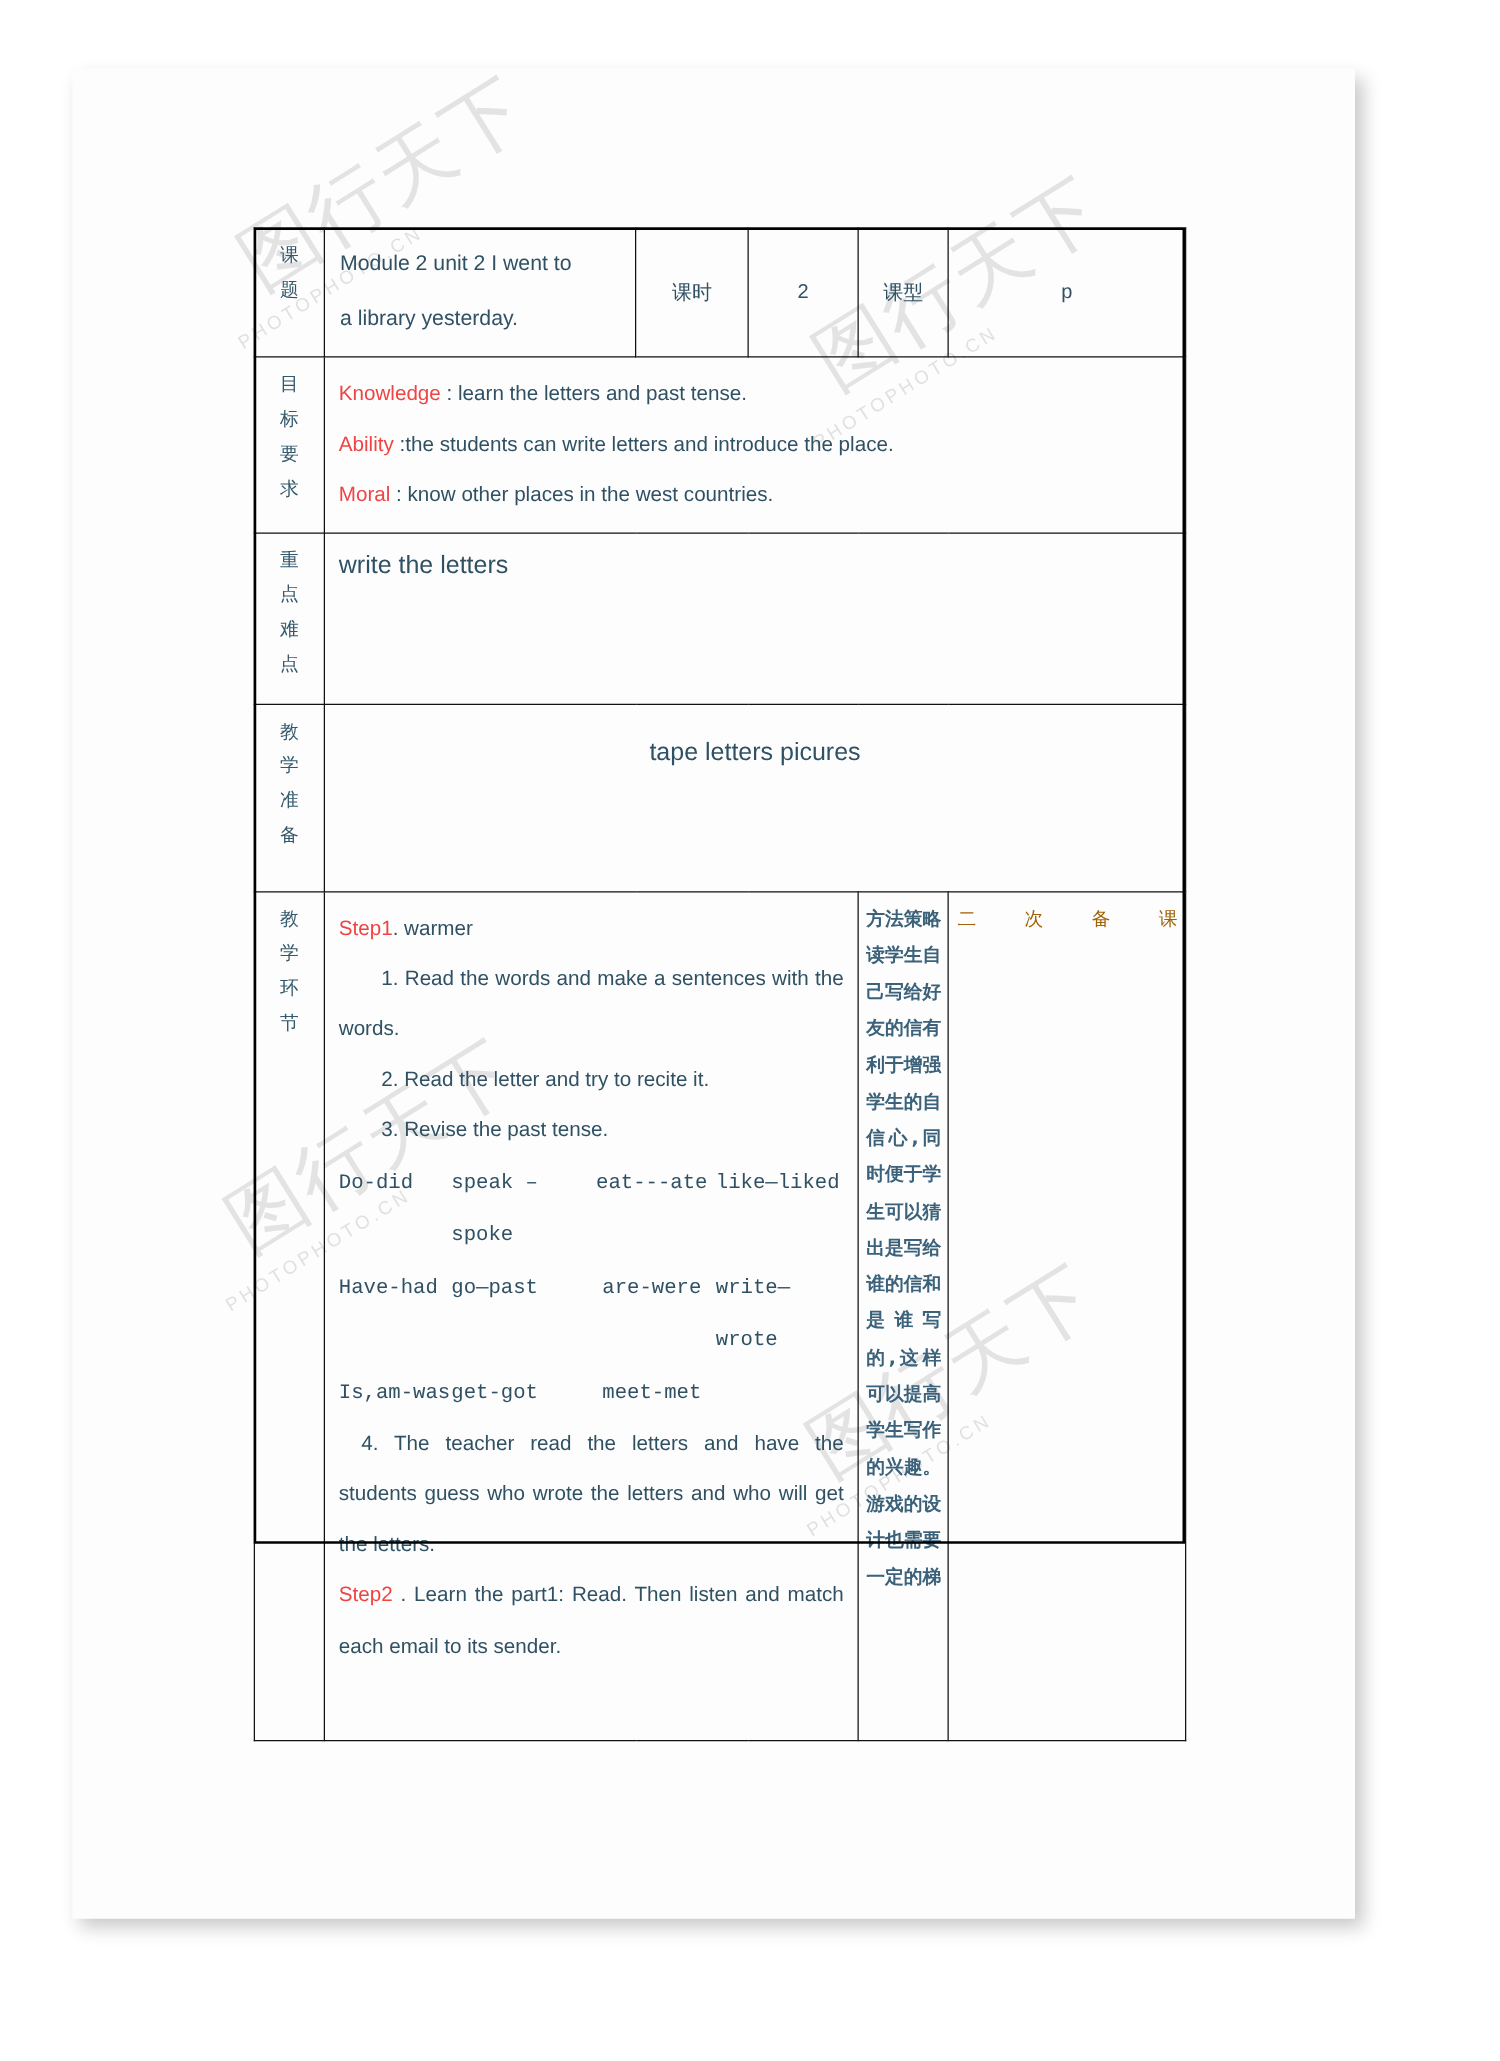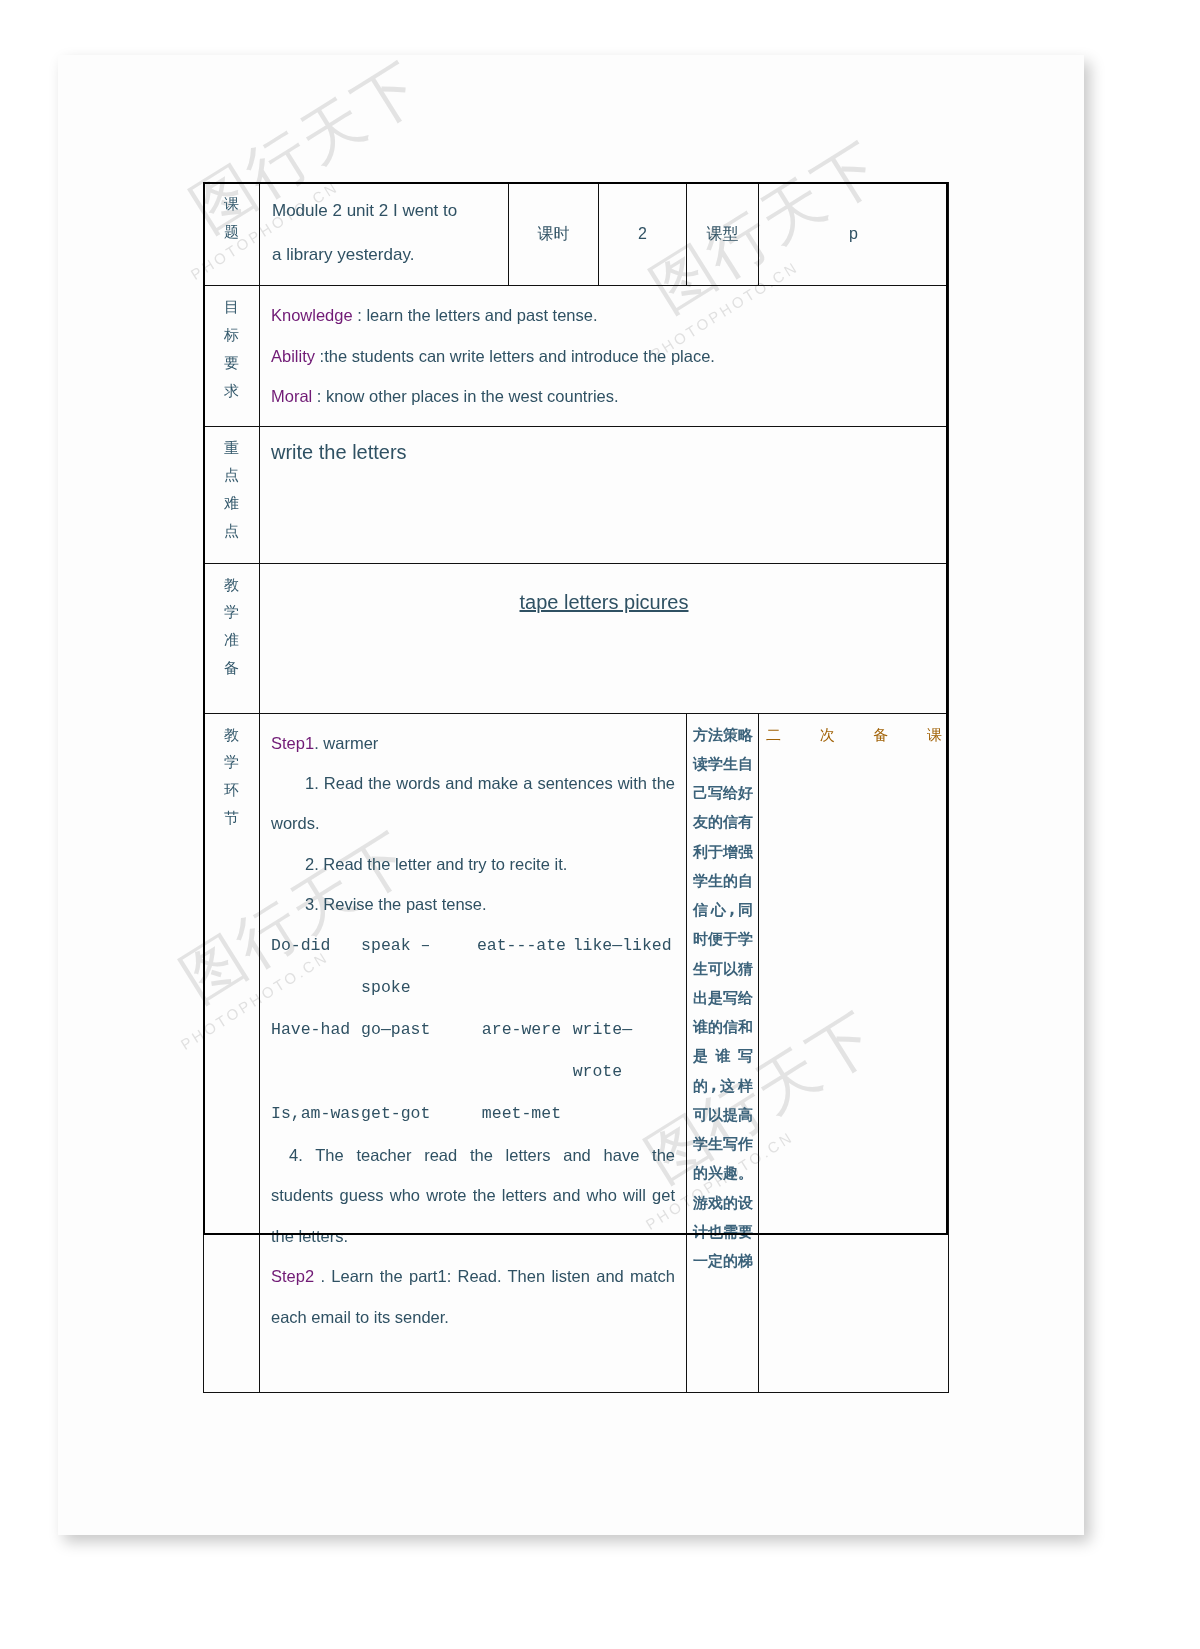--- a/index.html
+++ b/index.html
@@ -86,21 +86,21 @@
     color: #33586b;
     padding: 8px 0 8px 0 !important;
     line-height: 1.85;
   }
   .vlabel span { display:block; }
 
   .cell-pad { padding: 9px 11px 9px 11px !important; }
 
   .en { font-size: 16.5px; line-height: 2.45; color: #2f5163; }
   .en-compact { font-size: 20px; line-height: 1.6; color:#2f5163; }
-  .red { color: #701a75; }
+  .red { color: #ef4444; }
 
   .title-cell {
     font-size: 17px;
     line-height: 2.6;
     padding: 6px 10px 8px 12px !important;
   }
   .ctr-mid { text-align:center; }
 
   
   .just { text-align: justify; text-align-last: left; }
@@ -228,21 +228,21 @@
       </td>
     </tr>
 
     <tr>
       <td class="vlabel">
         <span>教</span>
         <span>学</span>
         <span>准</span>
         <span>备</span>
       </td>
-      <td class="cell-pad ctr-mid" colspan="5" style="height:118px; padding-top:22px !important;text-decoration:underline;">
+      <td class="cell-pad ctr-mid" colspan="5" style="height:118px; padding-top:22px !important;">
         <div class="en-compact">tape letters   picures</div>
       </td>
     </tr>
 
     <tr>
       <td class="vlabel">
         <span>教</span>
         <span>学</span>
         <span>环</span>
         <span>节</span>

